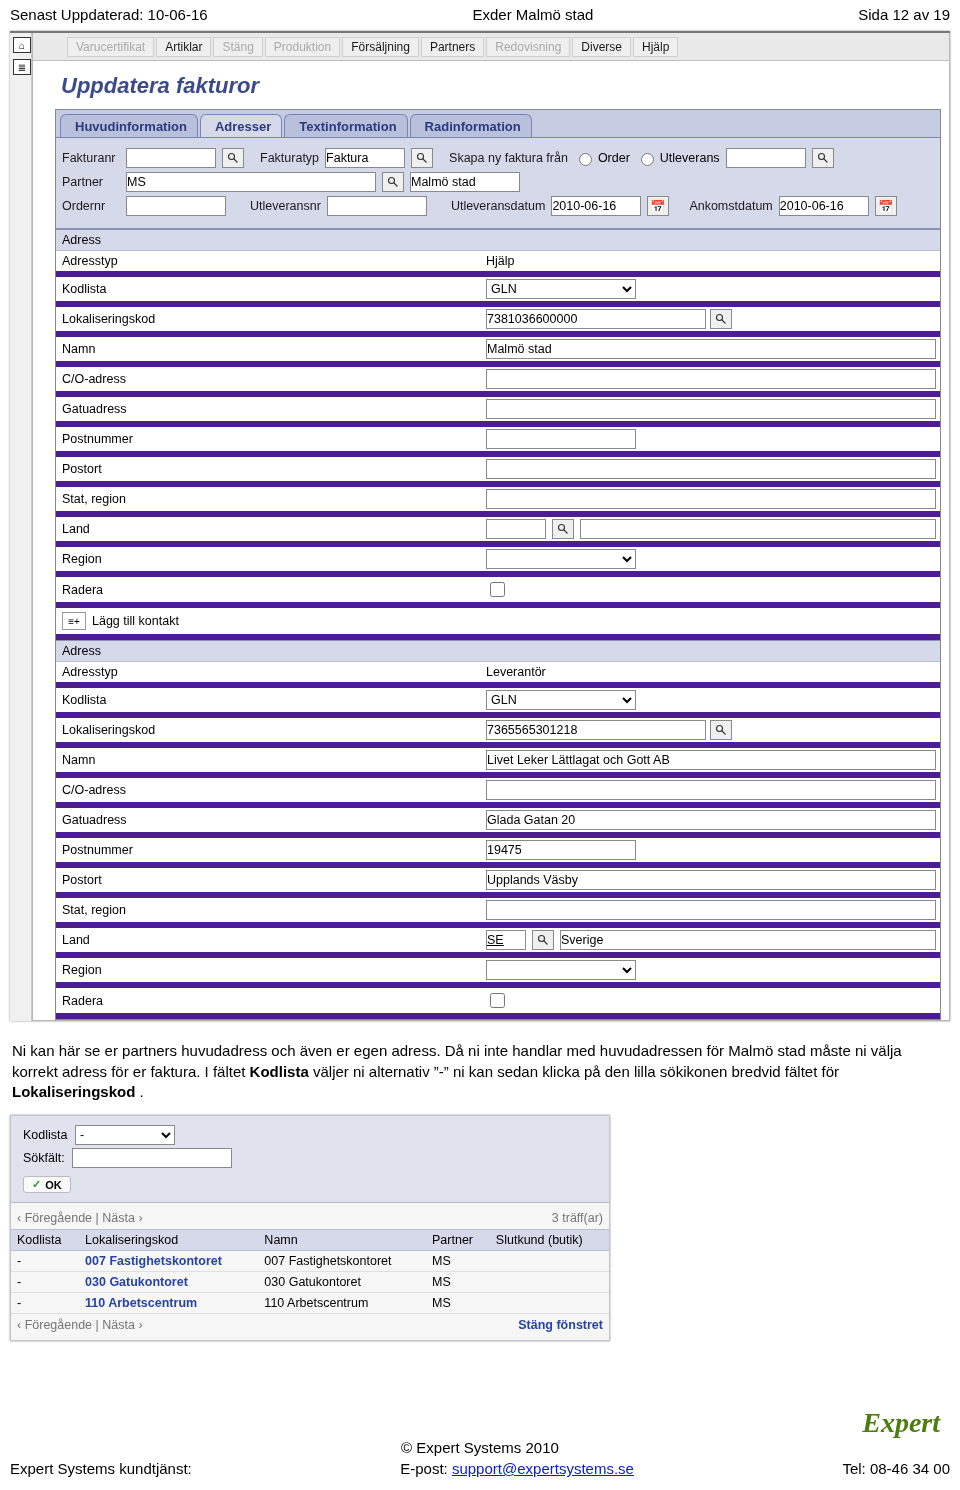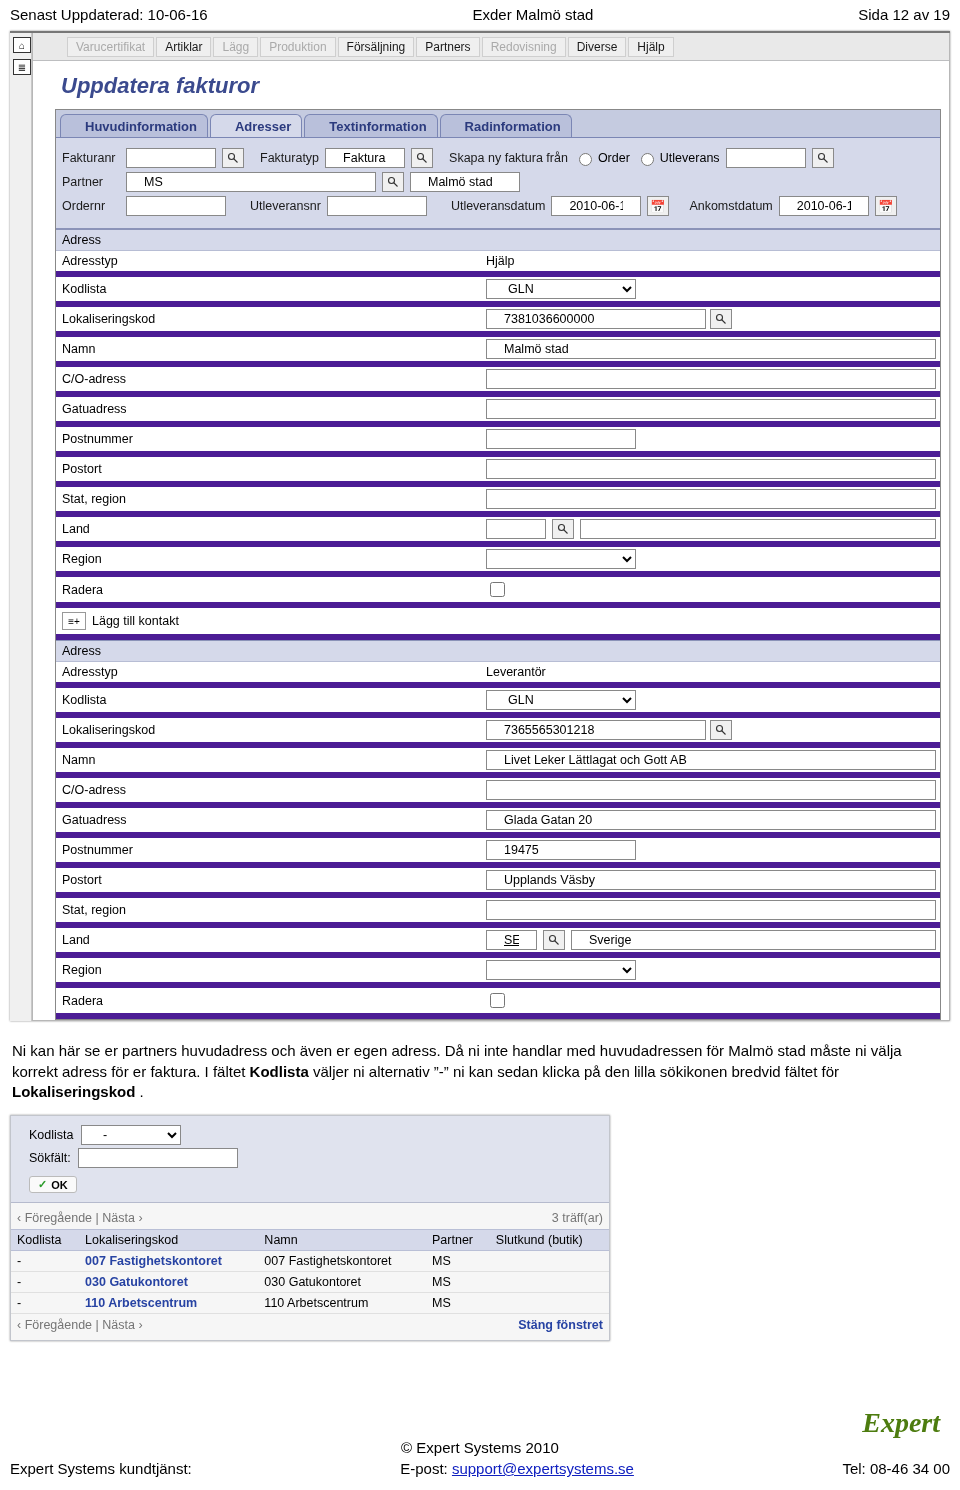--- a/index.html
+++ b/index.html
@@ -67,21 +67,21 @@
     background: #c5cbe0;
     border-bottom: 1px solid #7b86b4;
     display: flex;
     gap: 0;
     padding: 4px 4px 0 4px;
     font-size: 13px;
     font-weight: bold;
     color: #2b3a7e;
   }
   .tab {
-    padding: 4px 10px 3px 24px;
+    padding: 4px 10px 3px 14px;
     border: 1px solid #7b86b4;
     border-bottom: none;
     border-radius: 6px 6px 0 0;
     background: #b9c0db;
     margin-right: 2px;
     cursor: pointer;
   }
   .tab.active {
     background: #d5d9ea;
   }
@@ -97,21 +97,21 @@
     gap: 6px;
     font-size: 12.5px;
   }
   .lbl { color: #1b1b1b; }
   .w50 { width: 58px; display: inline-block; }
   input[type=text], select {
     font-size: 12.5px;
     background: #fff;
     border: 1px solid #898989;
     height: 20px;
-    padding: 1px 17px;
+    padding: 1px 0;
   }
   input[readonly] { background: #fff; }
   .btn-search {
     width: 22px; height: 20px;
     border: 1px solid #8a8a8a;
     background: #f0f0f0;
     display: inline-flex; align-items: center; justify-content: center;
     cursor: pointer;
   }
   .btn-search svg { width: 12px; height: 12px; }
@@ -180,21 +180,21 @@
     border: 1px solid #c2c5cc;
     box-shadow: 0 0 2px #999;
     background: #f6f6f6;
     font-size: 12.5px;
   }
   .s2-top {
     background: #e0e3ee;
     padding: 6px;
     border-bottom: 1px solid #b5bacd;
   }
-  .s2-row { display: flex; gap: 18px; margin: 3px 12px; }
+  .s2-row { display: flex; gap: 18px; margin: 3px 6px; }
   .ok-btn {
     display: inline-flex; align-items: center; gap: 4px;
     background: #fafafa; border: 1px solid #bbb; padding: 1px 8px;
     font-weight: bold; font-size: 11px; cursor: pointer;
     border-radius: 3px;
   }
   .ok-btn .chk { color: #2c9c2c; font-weight: bold; }
   .s2-nav { display: flex; justify-content: space-between; padding: 8px 6px 4px 6px; color: #757575; }
   .s2-table { width: 100%; border-collapse: collapse; }
   .s2-table th {
@@ -242,21 +242,21 @@
       <div style="position:absolute; top:26px; left:3px;">
         <div class="gicon">≣</div>
       </div>
     </div>
     <div style="flex:1;">
     <div class="app-frame">
 
       <div class="menubar" id="menubar">
             <span class="menu-item disabled">Varucertifikat</span>
             <span class="menu-item">Artiklar</span>
-            <span class="menu-item disabled">Lägg</span>
+            <span class="menu-item disabled">Stäng</span>
             <span class="menu-item disabled">Produktion</span>
             <span class="menu-item">Försäljning</span>
             <span class="menu-item">Partners</span>
             <span class="menu-item disabled">Redovisning</span>
             <span class="menu-item">Diverse</span>
             <span class="menu-item">Hjälp</span>
           </div>
       <div class="app-body">
         <div class="page-title">Uppdatera fakturor</div>
         <div class="panel">
@@ -481,21 +481,21 @@
           <div class="grid-row">
                 <div class="glbl">Stat, region</div>
                 <div class="gval">
                   <input type="text" value="" style="">
                 </div>
               </div>
           <div class="grid-row">
                 <div class="glbl">Land</div>
                 <div class="gval">
                   <div class="inline">
-                    <input type="text" style="width: 51px; text-decoration: underline;" value="SE">
+                    <input type="text" style="width: 40px; text-decoration: underline;" value="SE">
                     <span class="btn-search">
                       <svg viewBox="0 0 16 16">
                         <circle cx="6" cy="6" r="4" fill="none" stroke="#333" stroke-width="1.5"></circle>
                         <line x1="9" y1="9" x2="14" y2="14" stroke="#333" stroke-width="1.5"></line>
                       </svg>
                     </span>
                     <input type="text" style="flex: 1 1 0%;" value="Sverige">
                   </div>
                 </div>
               </div>

